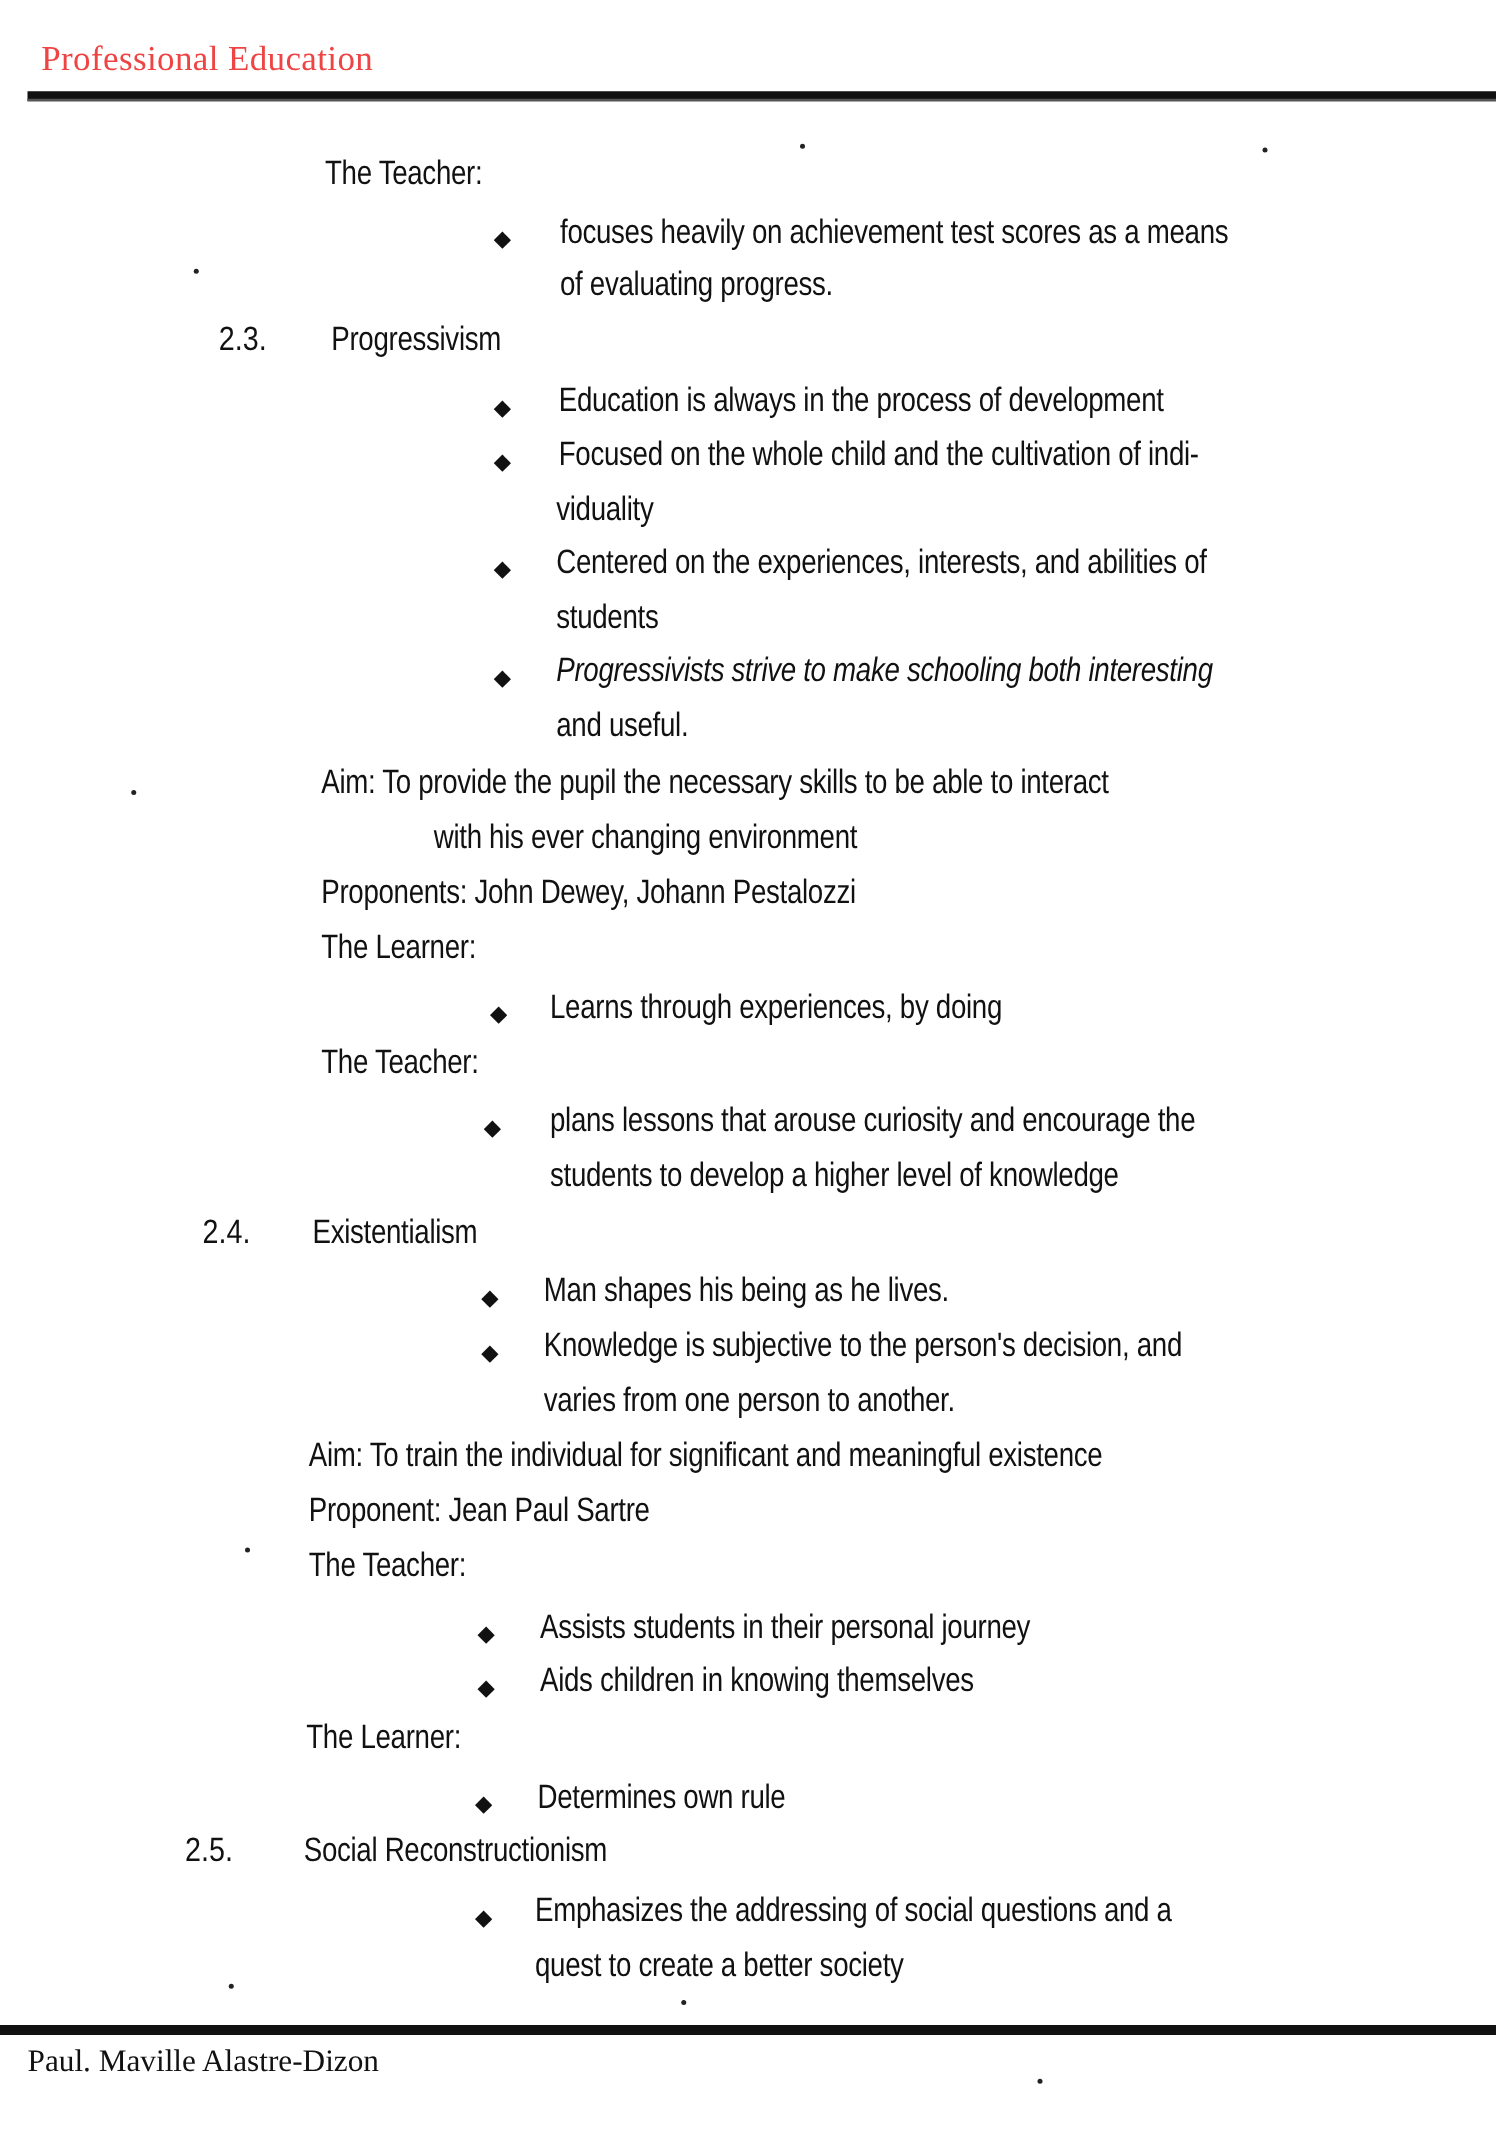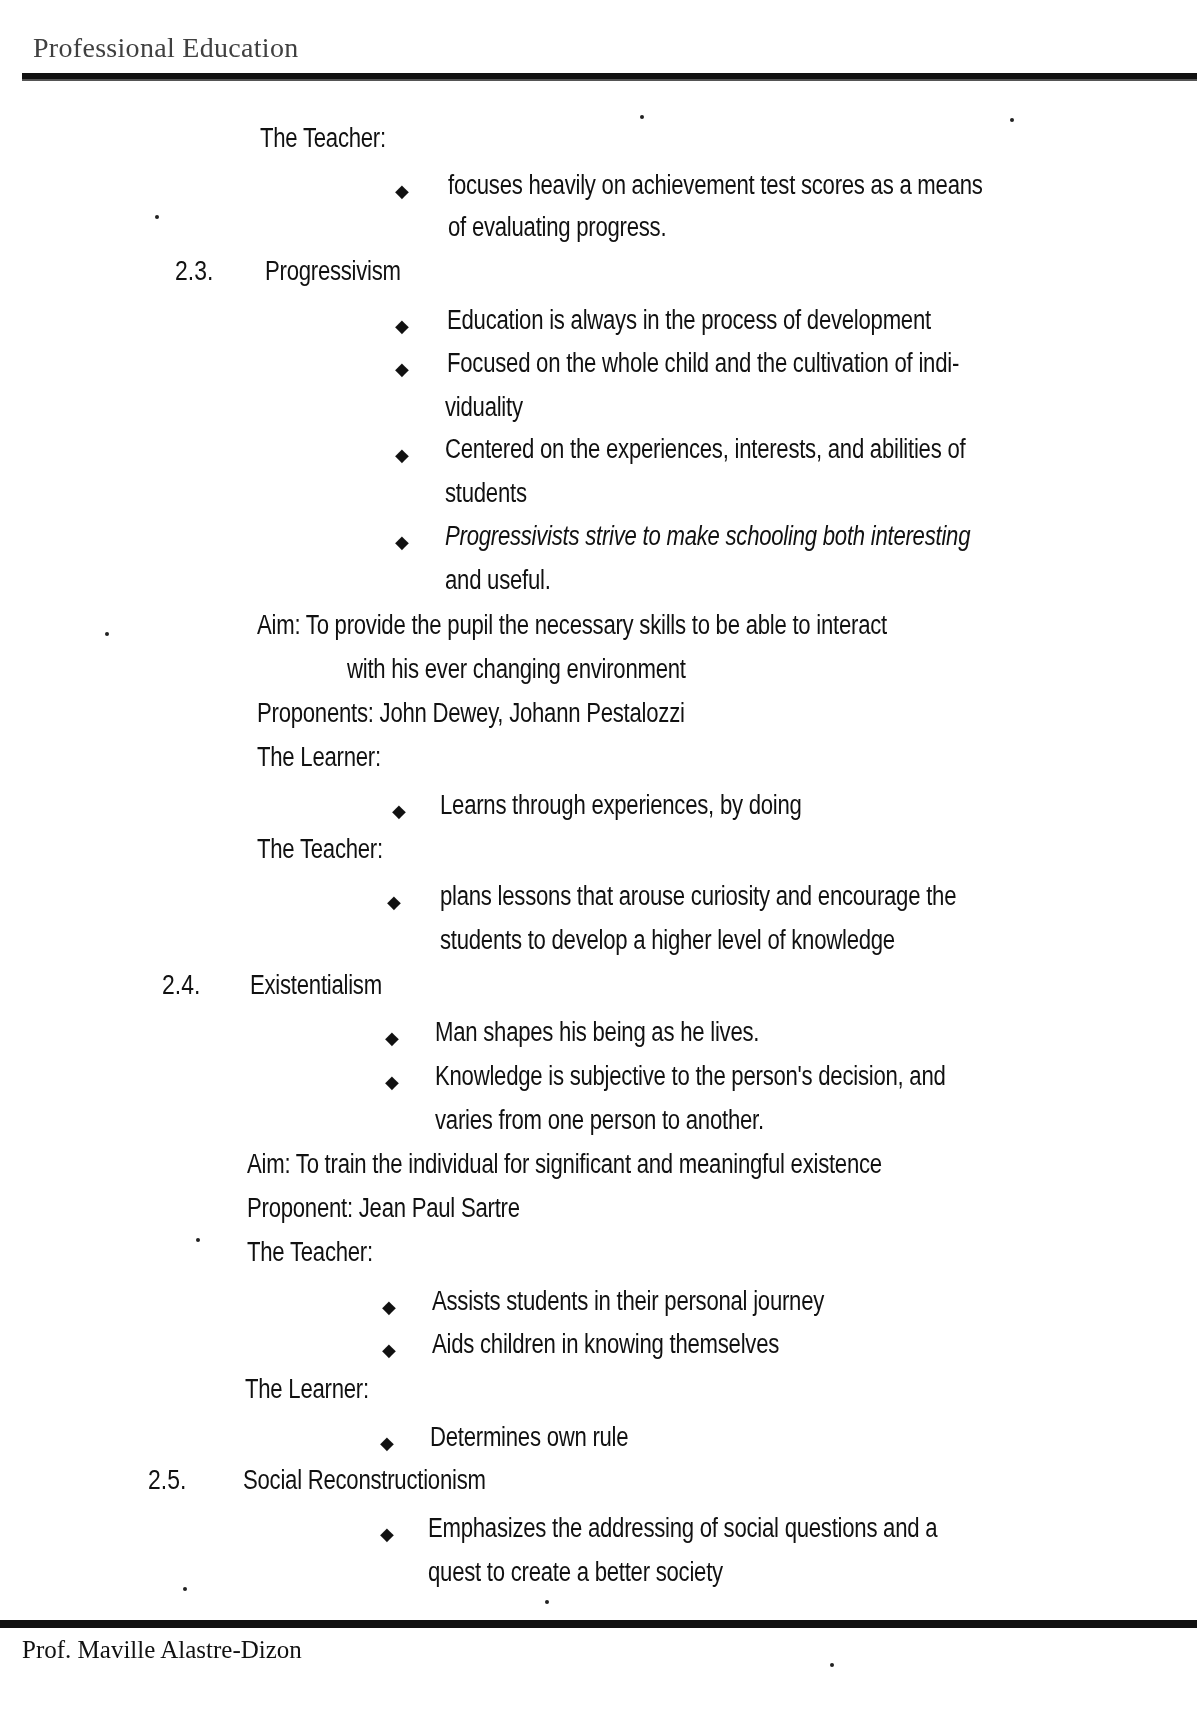--- a/index.html
+++ b/index.html
@@ -3,21 +3,21 @@
   <meta charset="utf-8">
   <style>
     html, body { margin: 0; padding: 0; }
     body {
       width: 1197px; height: 1716px; background: #ffffff; color: #111;
       position: relative; overflow: hidden;
       font-family: "Liberation Sans", sans-serif;
     }
     .header-title {
       position: absolute; left: 33px; top: 32px;
-      font-family: "Liberation Serif", serif; font-size: 28px; letter-spacing: 0.3px; color: #404040;
+      font-family: "Liberation Serif", serif; font-size: 28px; letter-spacing: 0.3px; color: #ef4444;
     }
     .rule-top {
       position: absolute; left: 22px; right: 0; top: 73px; height: 6px; background: #111;
       border-bottom: 2px solid #555;
     }
     .rule-bottom {
       position: absolute; left: 0; right: 0; top: 1620px; height: 8px; background: #111;
     }
     .footer {
       position: absolute; left: 22px; top: 1636px;
@@ -90,21 +90,21 @@
 <span class="bullet" style="left:380px;top:1432px;">◆</span>
 <div class="line" style="left:430px;top:1422px;">Determines own rule</div>
 
 <div class="num" style="left:148px;top:1465px;">2.5.</div>
 <div class="line" style="left:243px;top:1465px;">Social Reconstructionism</div>
 <span class="bullet" style="left:380px;top:1523px;">◆</span>
 <div class="line" style="left:428px;top:1513px;">Emphasizes the addressing of social questions and a</div>
 <div class="line" style="left:428px;top:1557px;">quest to create a better society</div>
 
 <div class="rule-bottom"></div>
-<div class="footer">Prof. Maville Alastre-Dizon</div>
+<div class="footer">Paul. Maville Alastre-Dizon</div>
 
 <div class="speck" style="left:640px;top:115px;"></div>
 <div class="speck" style="left:1010px;top:118px;"></div>
 <div class="speck" style="left:155px;top:215px;"></div>
 <div class="speck" style="left:105px;top:632px;"></div>
 <div class="speck" style="left:196px;top:1238px;"></div>
 <div class="speck" style="left:183px;top:1587px;"></div>
 <div class="speck" style="left:545px;top:1600px;"></div>
 <div class="speck" style="left:830px;top:1663px;"></div>
 

